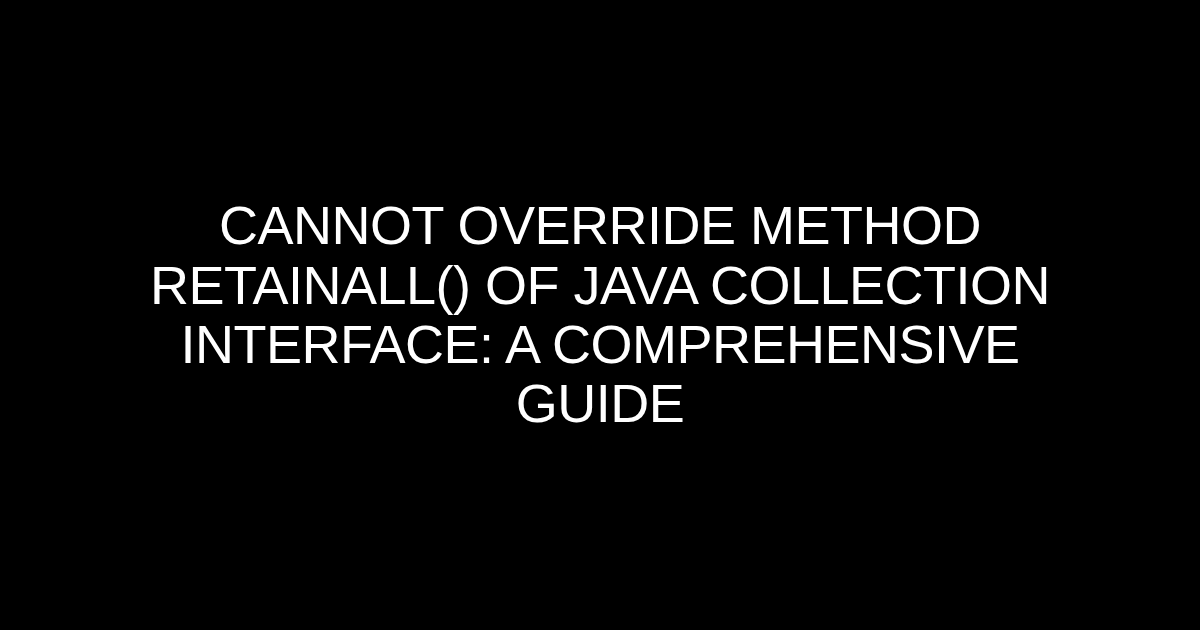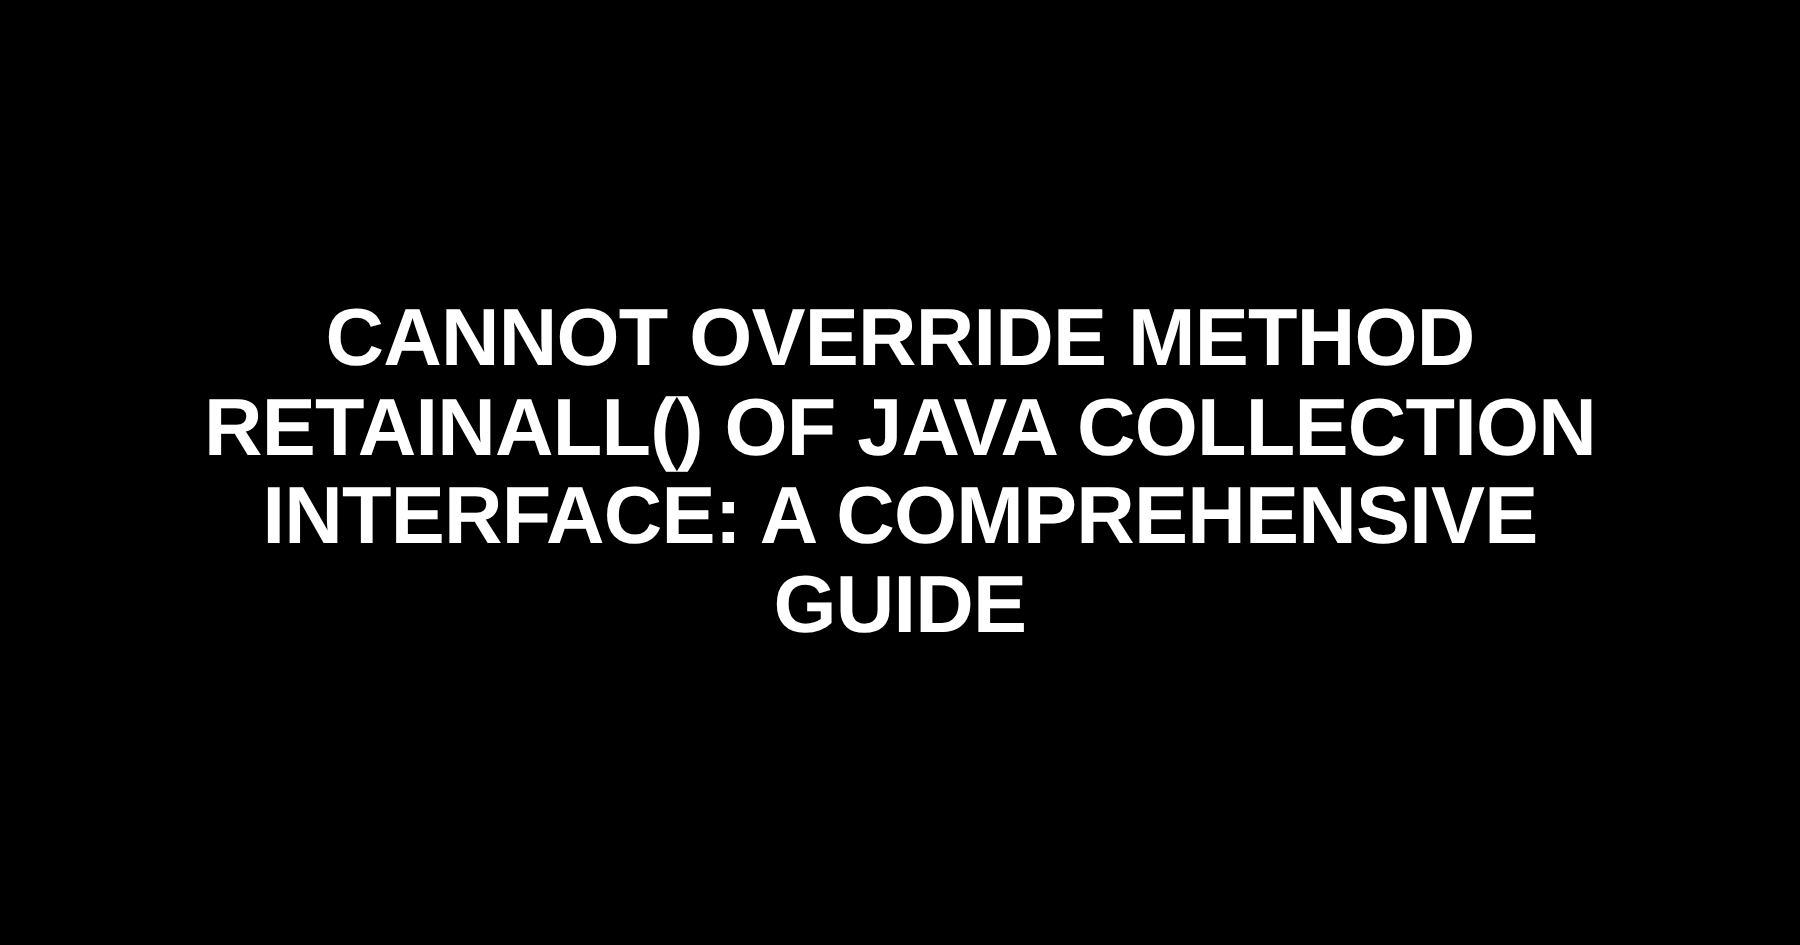--- a/index.html
+++ b/index.html
@@ -12,21 +12,21 @@
       height: 630px;
       background: #000000;
       display: flex;
       align-items: center;
       justify-content: center;
       overflow: hidden;
     }
     .title {
       color: #ffffff;
       font-family: 'Arial Black', Impact, 'Arial Narrow', sans-serif;
-      font-weight: 700;
+      font-weight: 400;
       font-size: 54px;
       text-align: center;
       text-transform: uppercase;
       line-height: 1.1;
       padding: 0 90px;
       letter-spacing: -0.5px;
       font-stretch: condensed;
     }
   </style>
 </head>

